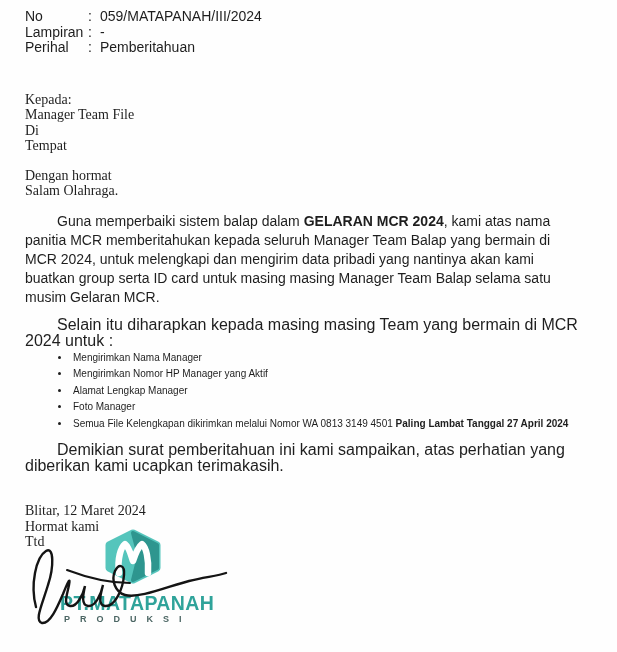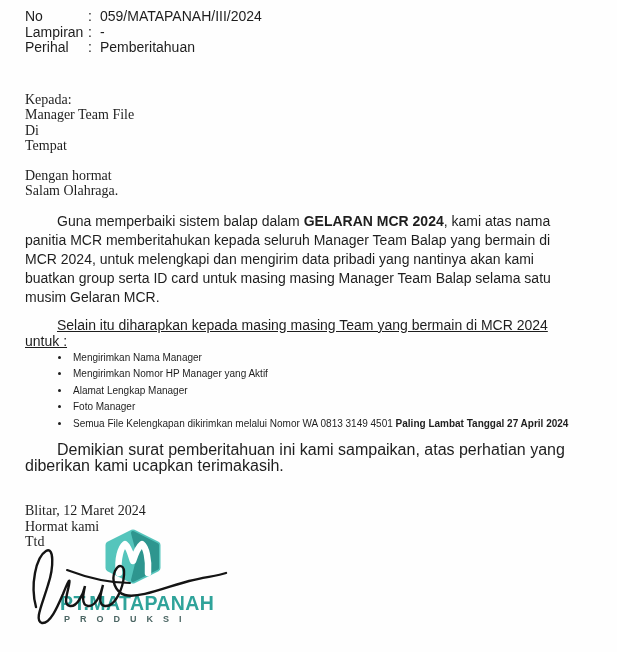--- a/index.html
+++ b/index.html
@@ -28,23 +28,22 @@
   .indent { }
   .salutation { margin-top: 14px; }
   .para {
     margin-top: 13px;
     font-size: 14px; line-height: 19px;
     text-indent: 32px;
     width: 555px;
   }
   .intro-line {
     margin-top: 10px;
-    font-size: 14px; line-height: 16.5px;
+    font-size: 16px; line-height: 16.5px;
     text-indent: 32px;
-    text-decoration: underline;
   }
   ul.req-list {
     margin: 0 0 0 0;
     padding-left: 46px;
     width: 560px;
   }
   ul.req-list li {
     font-size: 10px; line-height: 16.5px;
     padding-left: 2px;
   }

